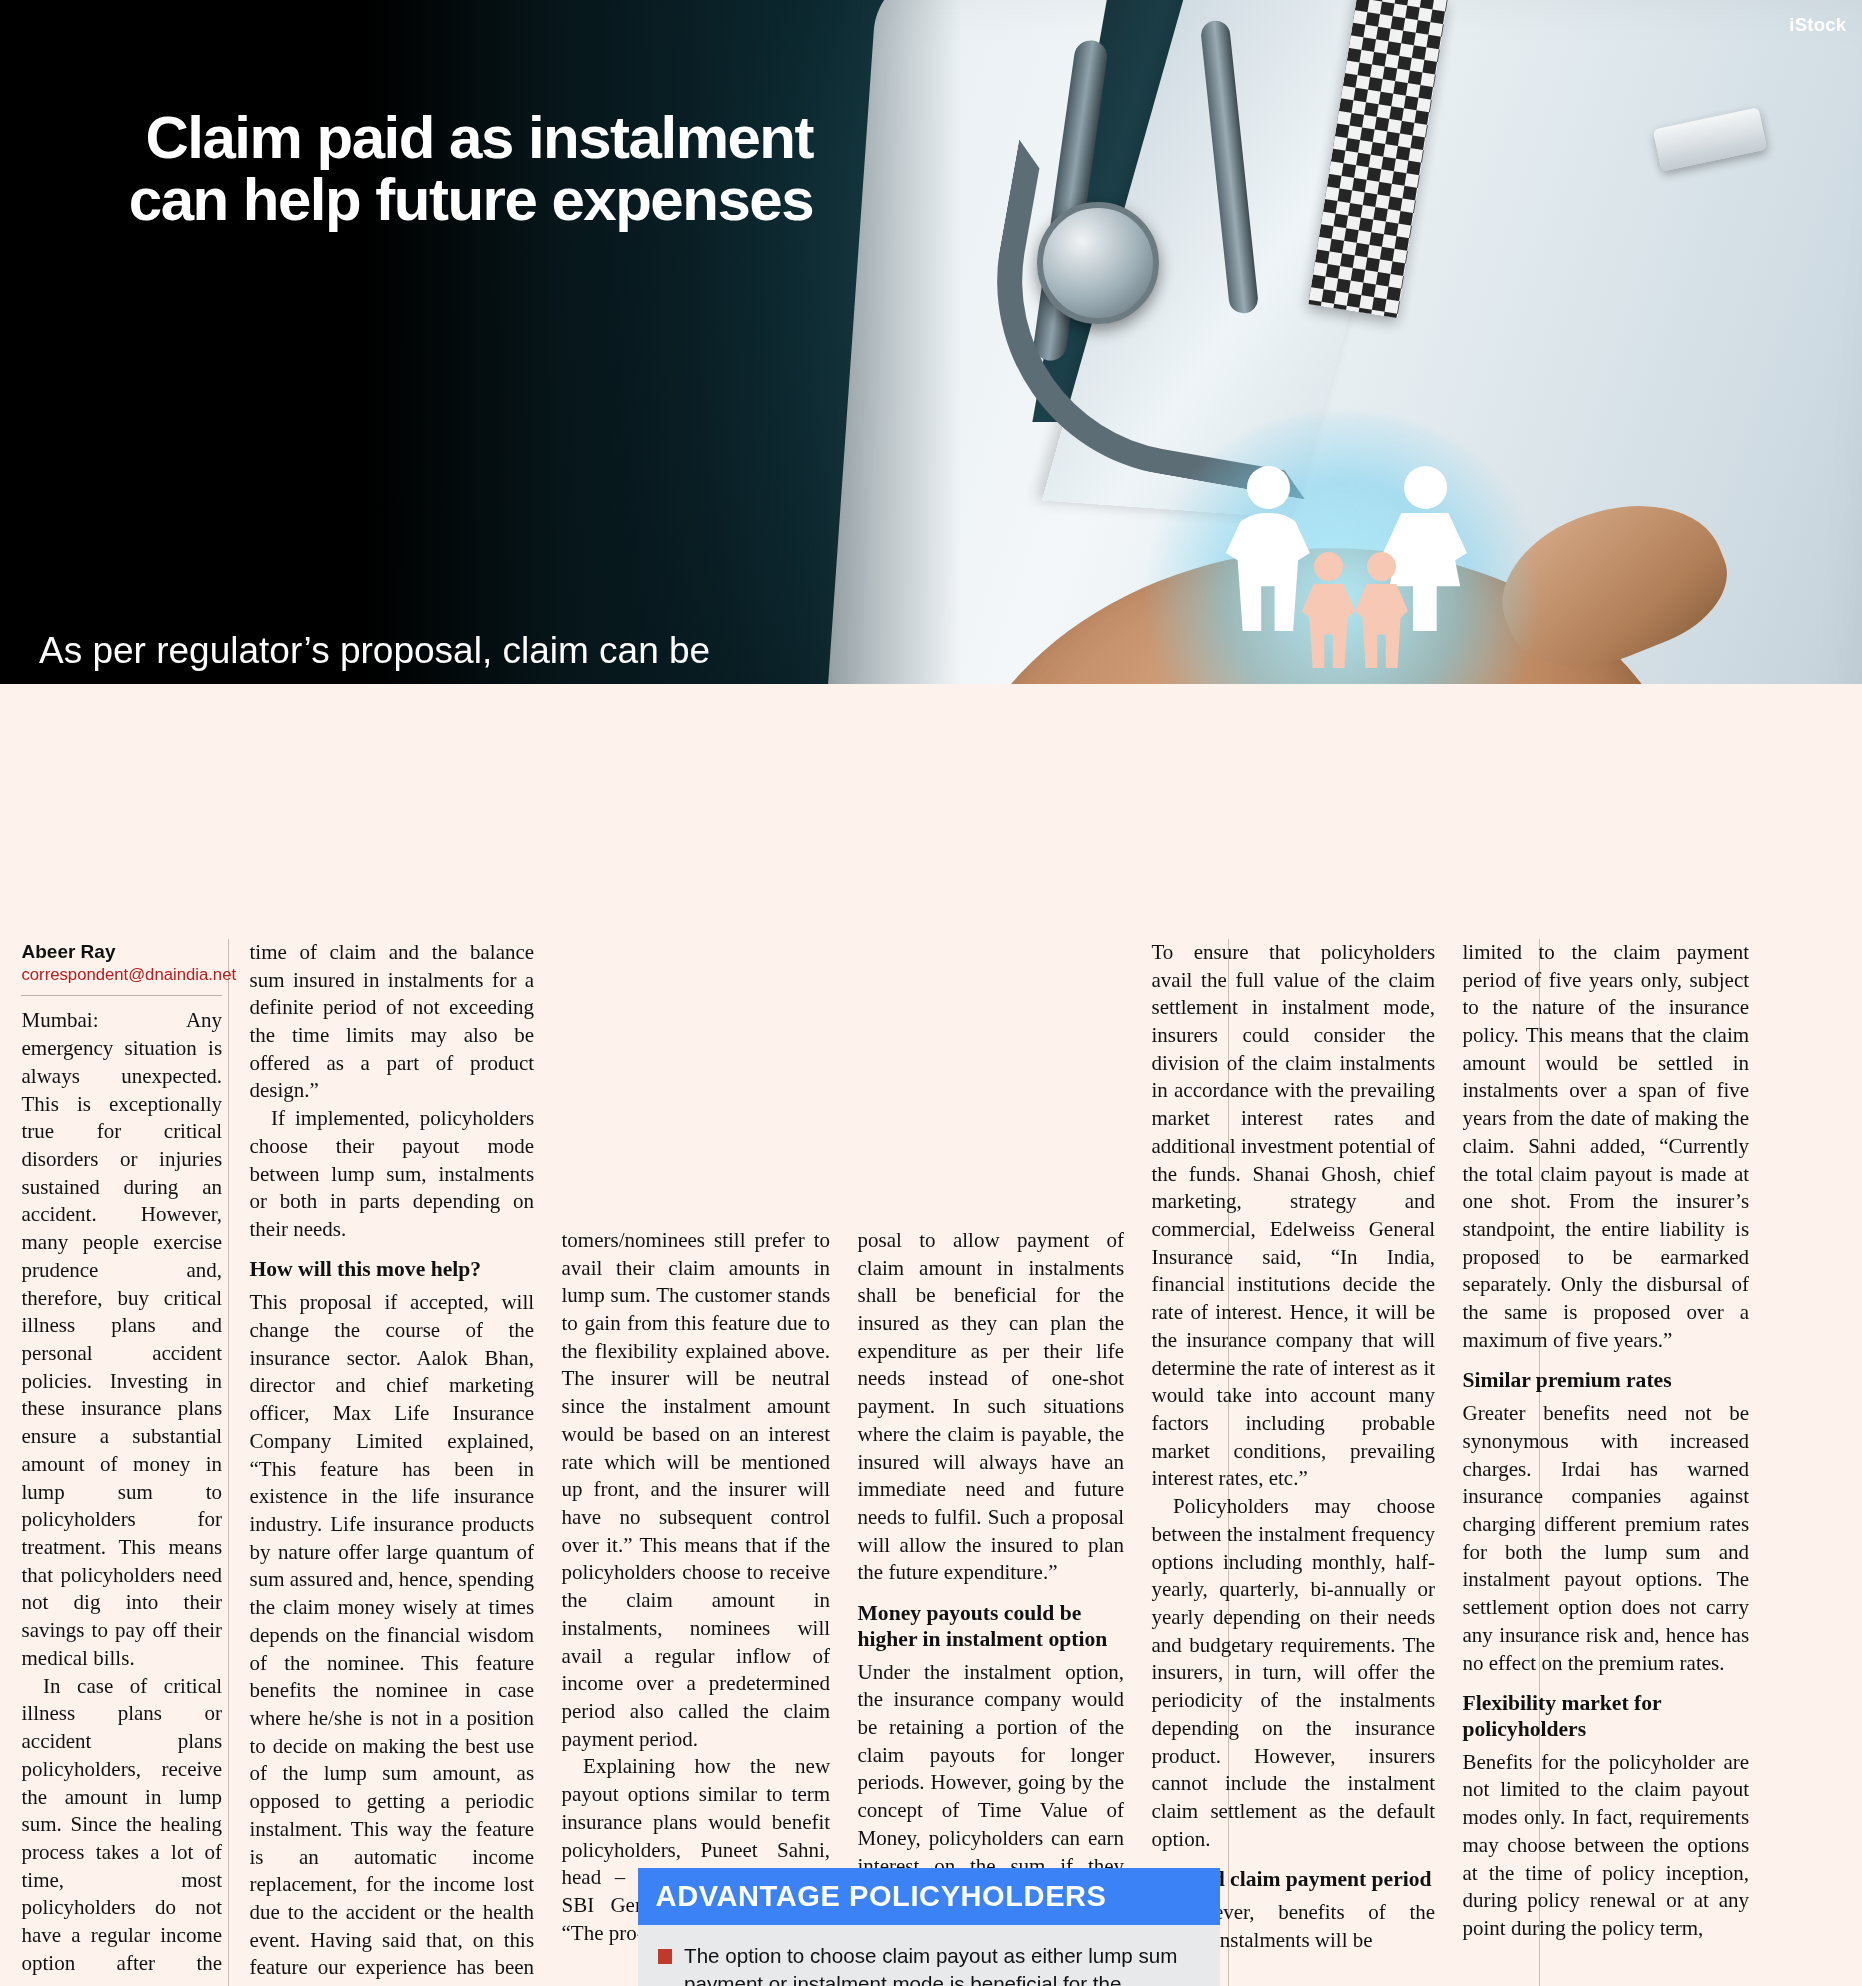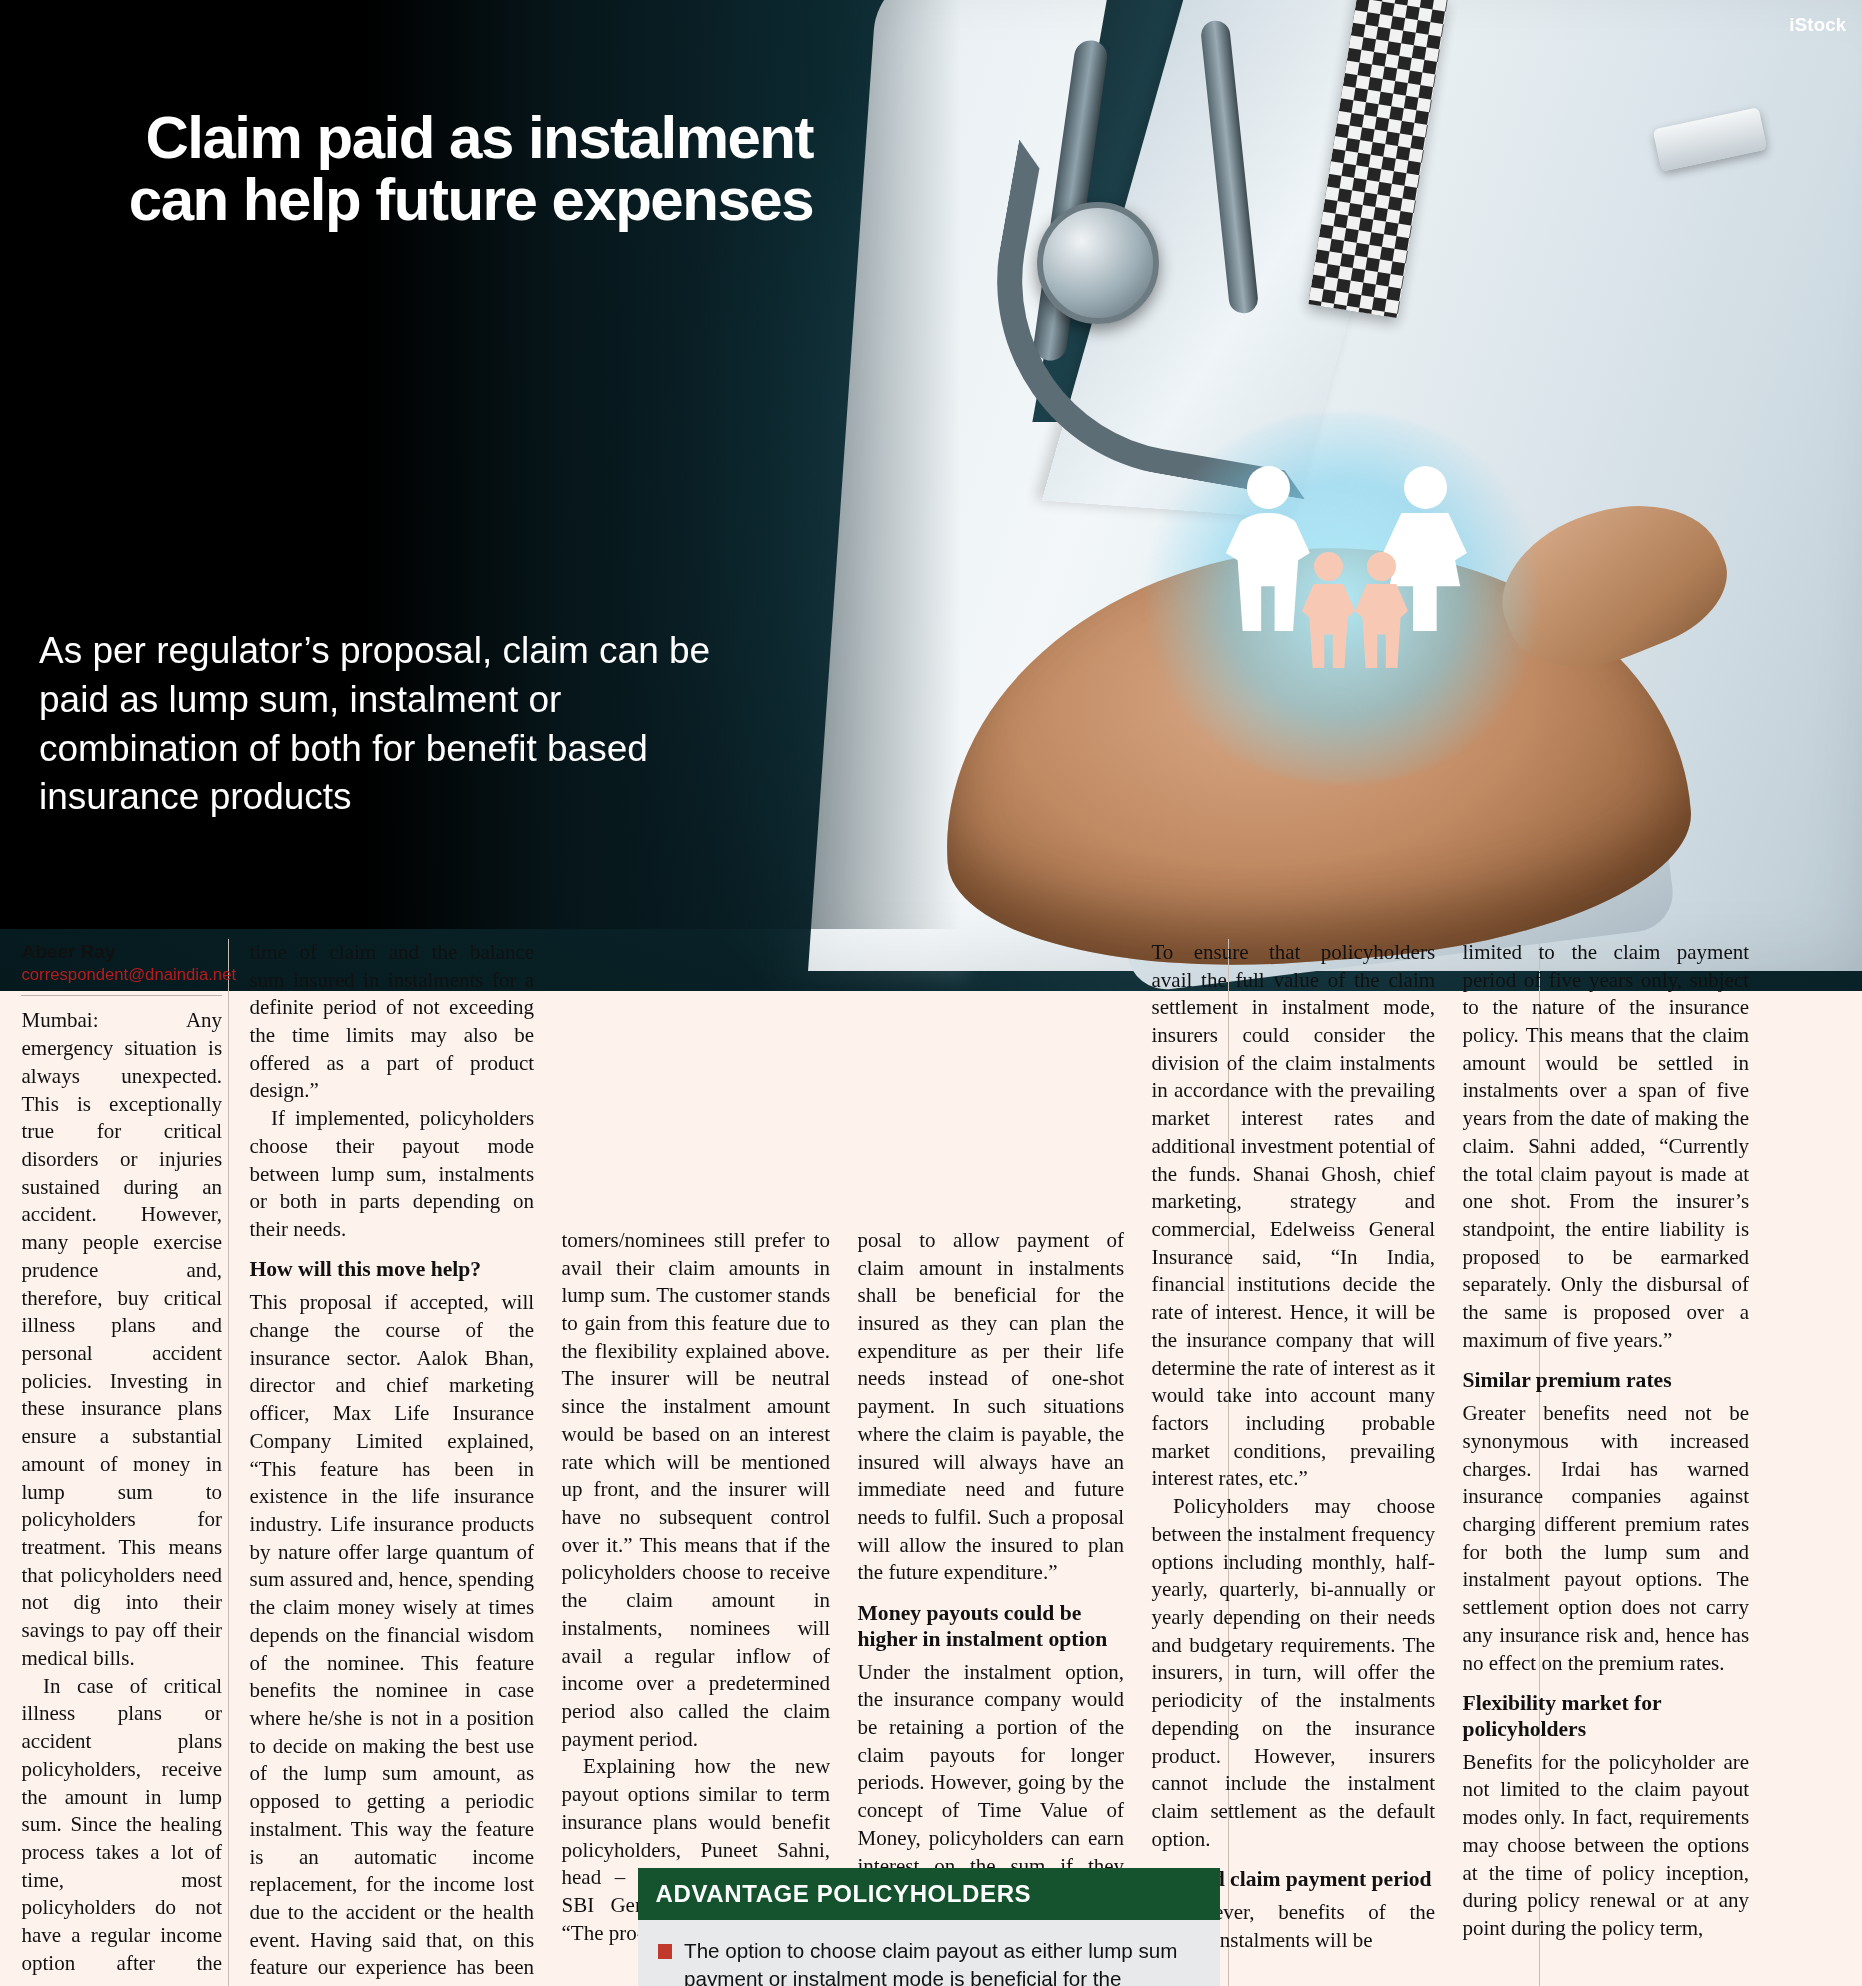--- a/index.html
+++ b/index.html
@@ -19,21 +19,21 @@
     position: relative;
     width: 1862px;
     height: 1987px;
     background: #fdf3ec;
   }
 
   
   .hero {
     position: relative;
     width: 1862px;
-    height: 991px;
+    height: 684px;
     overflow: hidden;
     background: #8b5cf6;
   }
   .hero-photo {
     position: absolute;
     inset: 0;
     background:
       radial-gradient(circle at 66% 58%, rgba(120,200,225,0.55) 0%, rgba(90,170,200,0.18) 22%, rgba(0,0,0,0) 46%),
       radial-gradient(ellipse at 80% 12%, #15404a 0%, #0c2a31 45%, #061a1e 100%),
       linear-gradient(100deg, #07181c 0%, #0c2930 30%, #134049 60%, #0b2a31 100%);
@@ -277,25 +277,25 @@
 
   
   .adbox {
     position: absolute;
     left: 638px;
     top: 939px;
     width: 582px;
     background: #e7e9ea;
   }
   .adbox-head {
-    background: #14532d;
+    background: #3b82f6;
     color: #fff;
     font-family: "Liberation Sans", sans-serif;
     font-weight: bold;
-    font-size: 24px;
+    font-size: 29px;
     letter-spacing: 0.6px;
     padding: 11.8px 17.6px;
   }
   .adbox-body { padding: 17.6px 19.6px 19.6px 19.6px; }
   .bullet-row { display: flex; gap: 11.8px; }
   .bullet-sq {
     width: 14.7px; height: 14.7px; background: #c0392b; flex: 0 0 auto; margin-top: 6.9px;
   }
   .bullet-txt {
     font-family: "Liberation Sans", sans-serif;

